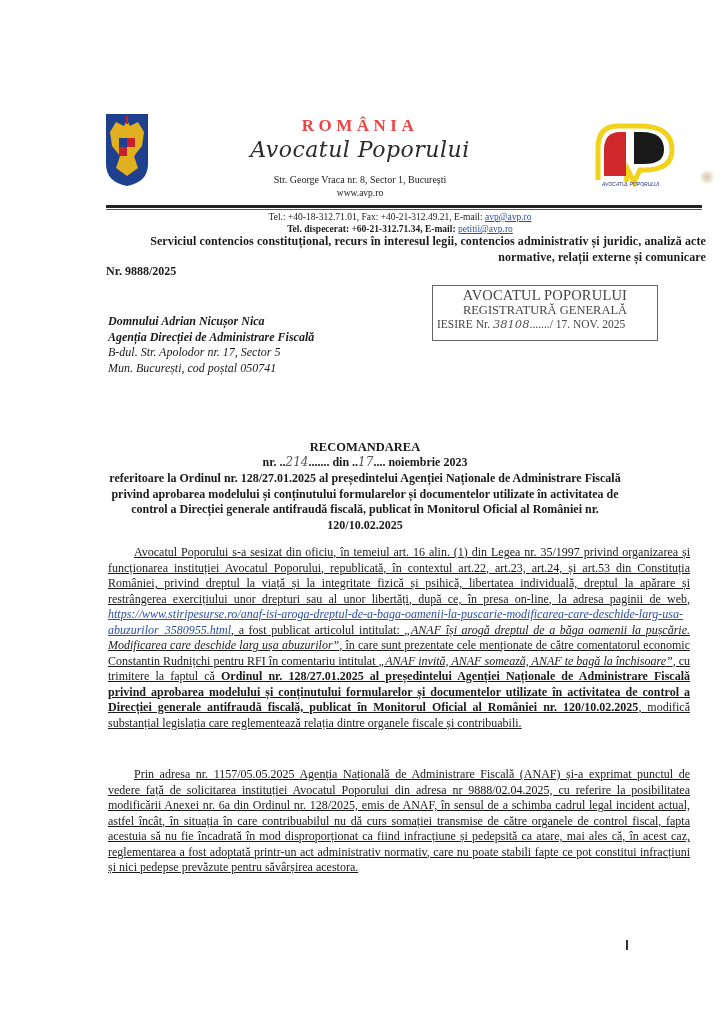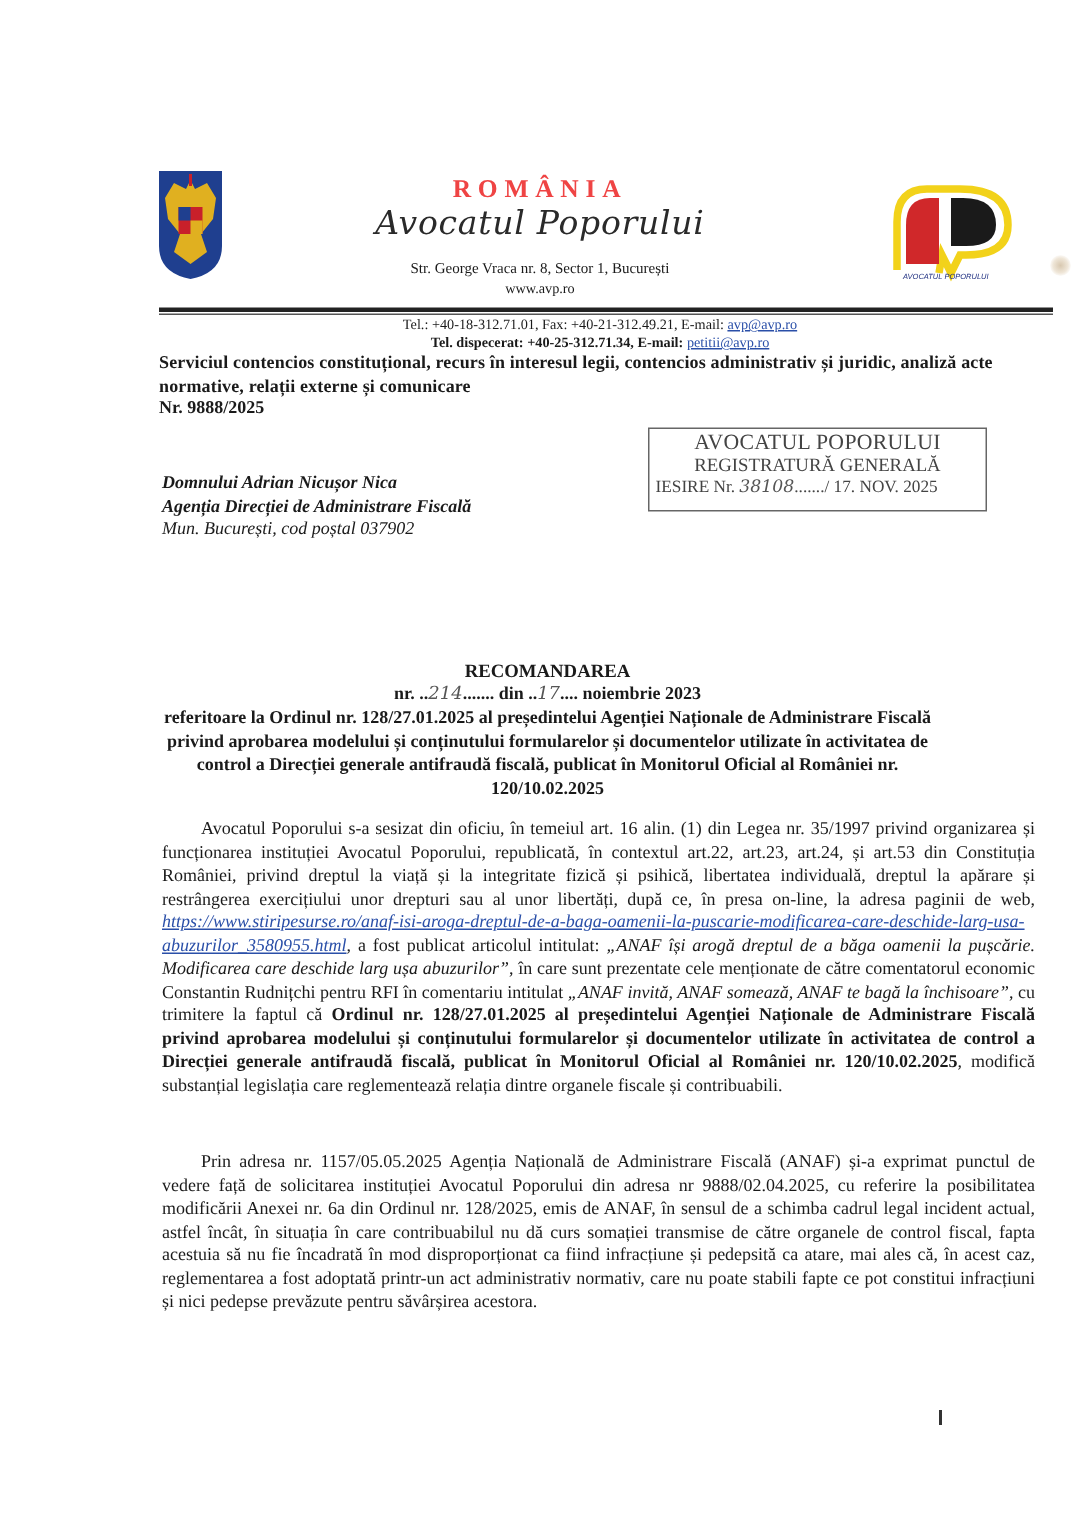--- a/index.html
+++ b/index.html
@@ -14,34 +14,34 @@
   .country { top: 116px; font-size: 17px; font-weight: bold; letter-spacing: 4.5px; color: #ef4444; }
   .inst { top: 137px; font-family: "DejaVu Serif", serif; font-style: italic; font-size: 22px; color: #2a2a2a; letter-spacing: 0.5px; }
   .addr { top: 174px; font-size: 10px; }
   .web  { top: 188px; font-size: 9.5px; font-family: Liberation Serif, serif; }
   .rule1 { left: 106px; top: 205px; width: 596px; height: 3px; background: #222; }
   .rule2 { left: 106px; top: 209px; width: 596px; height: 1px; background: #555; }
   .contact { left: 120px; width: 560px; text-align: center; font-size: 9.5px; }
   .contact a { color: #2a4fa8; text-decoration: underline; margin-top: 43px; }
   .c1 { top: 212px; }
   .c2 { top: 224px; font-weight: bold; }
-  .dept { left: 106px; top: 234px; width: 600px; font-size: 12px; font-weight: bold; line-height: 15.5px; letter-spacing: 0.1px; }
+  .dept { left: 106px; top: 234px; width: 600px; font-size: 12px; font-weight: bold; line-height: 15.5px; letter-spacing: 0.1px; text-align: right; }
   .regnr { left: 106px; top: 264px; font-size: 12px; font-weight: bold; }
   .stamp { left: 432px; top: 285px; width: 226px; height: 56px; border: 1.5px solid #666; box-sizing: border-box; text-align: center; color: #444; }
   .stamp .s1 { font-size: 14.5px; margin-top: 1px; letter-spacing: 0.2px; }
   .stamp .s2 { font-size: 12.5px; margin-top: -1px; }
   .stamp .s3 { font-size: 11.5px; text-align: left; padding-left: 4px; margin-top: -1px; }
   .hand { font-family: "DejaVu Serif", serif; font-style: italic; color: #555; }
   .addressee { left: 108px; top: 314px; font-size: 12px; font-style: italic; line-height: 15.5px; }
   .addressee .b { font-weight: bold; }
   .title-block { left: 100px; width: 530px; text-align: center; font-weight: bold; font-size: 12px; line-height: 15.5px; }
   .t-rec { top: 440px; font-size: 12.5px; }
   .t-nr { top: 455px; }
   .t-ref { top: 471px; }
-  .body-text { left: 108px; width: 582px; font-size: 12px; line-height: 15.5px; text-align: justify; }
+  .body-text { left: 108px; width: 582px; font-size: 12px; line-height: 15.5px; text-align: justify; text-decoration: underline; }
   .p1 { top: 545px; }
   .p2 { top: 767px; }
   .indent { text-indent: 26px; }
   .link { color: #2a4fa8; font-style: italic; text-decoration: underline; }
   .i { font-style: italic; }
   .bold { font-weight: bold; }
   .pagemark { left: 626px; top: 940px; width: 2px; height: 10px; background: #333; }
 </style>
 </head>
 <body>
@@ -68,40 +68,41 @@
 </svg>
 <div class="abs smudge"></div>
 
 <div class="abs rule1"></div>
 <div class="abs rule2"></div>
 
 <div class="abs contact c1">
   <span>Tel.: +40-18-312.71.01, Fax: +40-21-312.49.21, E-mail: </span><a>avp@avp.ro</a>
 </div>
 <div class="abs contact c2">
-  <span>Tel. dispecerat: +40-25-312.71.34, E-mail: </span><a style="font-weight:normal">petitii@avp.ro</a>
+  <span>Tel. dispecerat: +60-21-312.71.34, E-mail: </span><a style="font-weight:normal">petitii@avp.ro</a>
 </div>
 
 <div class="abs dept">Serviciul contencios constituțional, recurs în interesul legii, contencios administrativ și juridic, analiză acte normative, relații externe și comunicare</div>
 <div class="abs regnr">Nr. 9888/2025</div>
 
 <div class="abs stamp">
   <div class="s1">AVOCATUL POPORULUI</div>
   <div class="s2">REGISTRATURĂ GENERALĂ</div>
   <div class="s3">
     <span>IESIRE Nr.</span>
     <span class="hand">38108</span><span>......./</span>
     <span>17. NOV. 2025</span>
   </div>
 </div>
 
 <div class="abs addressee">
   <div class="b">Domnului Adrian Nicușor Nica</div>
   <div class="b">Agenția Direcției de Administrare Fiscală</div>
-  <div>Mun. București, cod poștal 037902</div>
+  <div>B-dul. Str. Apolodor nr. 17, Sector 5</div>
+  <div>Mun. București, cod poștal 050741</div>
 </div>
 
 <div class="abs title-block t-rec">RECOMANDAREA</div>
 <div class="abs title-block t-nr">
   <span>nr. ..</span><span class="hand" style="font-weight:normal">214</span><span>....... din ..</span><span class="hand" style="font-weight:normal">17</span><span>.... noiembrie 2023</span>
 </div>
 <div class="abs title-block t-ref">referitoare la Ordinul nr. 128/27.01.2025 al președintelui Agenției Naționale de Administrare Fiscală privind aprobarea modelului și conținutului formularelor și documentelor utilizate în activitatea de control a Direcției generale antifraudă fiscală, publicat în Monitorul Oficial al României nr. 120/10.02.2025</div>
 
 <div class="abs body-text p1 indent"><span>Avocatul Poporului s-a sesizat din oficiu, în temeiul art. 16 alin. (1) din Legea nr. 35/1997 privind organizarea și funcționarea instituției Avocatul Poporului, republicată, în contextul art.22, art.23, art.24, și art.53 din Constituția României, privind dreptul la viață și la integritate fizică și psihică, libertatea individuală, dreptul la apărare și restrângerea exercițiului unor drepturi sau al unor libertăți, după ce, în presa on-line, la adresa paginii de web, </span><a class="link">https://www.stiripesurse.ro/anaf-isi-aroga-dreptul-de-a-baga-oamenii-la-puscarie-modificarea-care-deschide-larg-usa-abuzurilor_3580955.html</a><span>, a fost publicat articolul intitulat: </span><span class="i">„ANAF își arogă dreptul de a băga oamenii la pușcărie. Modificarea care deschide larg ușa abuzurilor”</span><span>, în care sunt prezentate cele menționate de către comentatorul economic Constantin Rudnițchi pentru RFI în comentariu intitulat </span><span class="i">„ANAF invită, ANAF somează, ANAF te bagă la închisoare”</span><span>, cu trimitere la faptul că </span><span class="bold">Ordinul nr. 128/27.01.2025 al președintelui Agenției Naționale de Administrare Fiscală privind aprobarea modelului și conținutului formularelor și documentelor utilizate în activitatea de control a Direcției generale antifraudă fiscală, publicat în Monitorul Oficial al României nr. 120/10.02.2025</span><span>, modifică substanțial legislația care reglementează relația dintre organele fiscale și contribuabili.</span></div>
 

